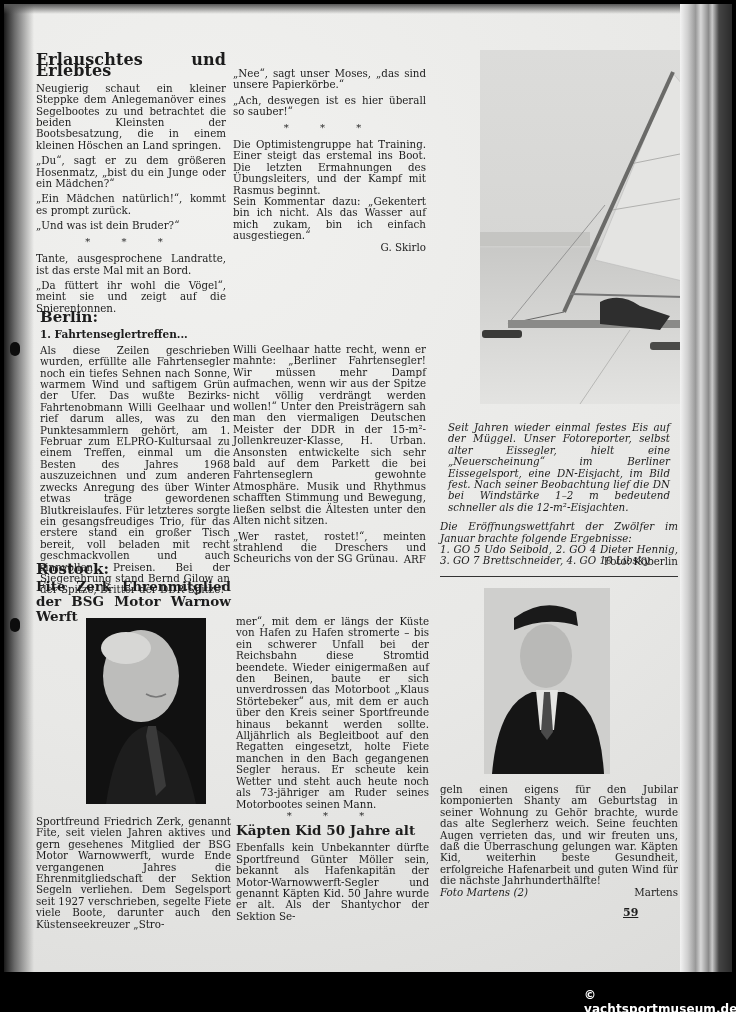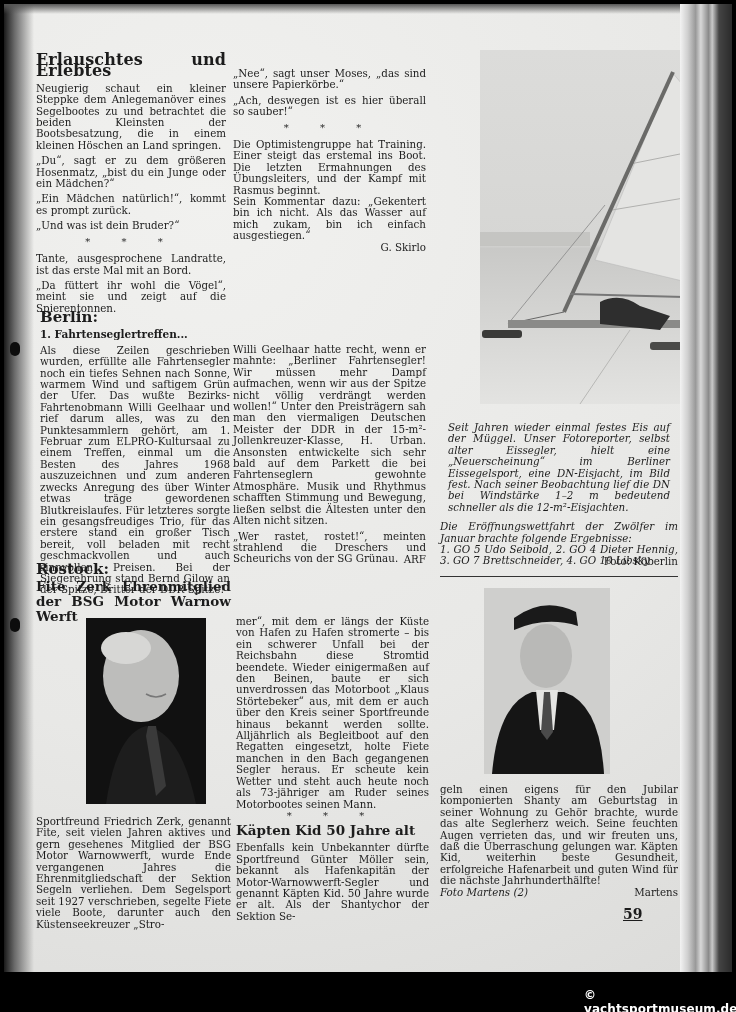--- a/index.html
+++ b/index.html
@@ -15,21 +15,21 @@
   .col p{margin:0 0 4px 0;}
   h2.kicker{font-size:16px;font-weight:bold;margin:0 0 6px 0;letter-spacing:0.1px;}
   h1.region{font-size:15px;font-weight:bold;margin:0 0 6px 0;}
   h3.sub{font-size:10.5px;font-weight:bold;margin:0 0 4px 0;}
   h2.headline{font-size:13.5px;font-weight:bold;line-height:15px;margin:0 0 8px 0;}
   .stars{text-align:center;letter-spacing:14px;margin:2px 0 6px 0;font-size:10px;}
   .sig{text-align:right;}
   .caption{font-style:italic;}
   .photo{position:absolute;margin-left:44px;}
   .rule{position:absolute;height:1px;background:#333;}
-  .page-number{position:absolute;font-size:14px;font-weight:bold;text-decoration:underline;}
+  .page-number{position:absolute;font-size:11px;font-weight:bold;text-decoration:underline;}
   .copyright{position:absolute;left:584px;top:988px;color:#fff;font-family:"DejaVu Sans","Liberation Sans",sans-serif;font-size:12px;font-weight:bold;letter-spacing:0.1px;}
 </style>
 </head>
 <body>
 
 <div class="page">
   <div class="spine-shadow"></div>
   <div class="top-shadow"></div>
   <div class="binding-hole" style="top:338px"></div>
   <div class="binding-hole" style="top:614px"></div>

